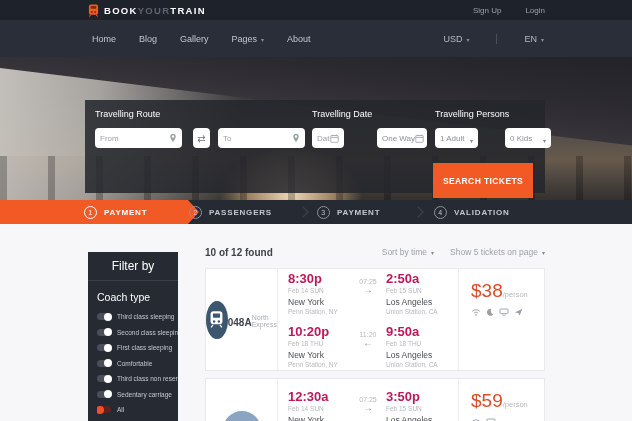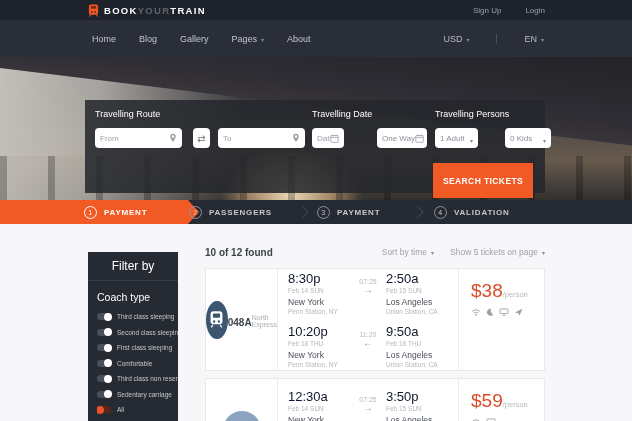--- a/index.html
+++ b/index.html
@@ -89,21 +89,21 @@
     align-items:center; justify-content:center; }
   .tcirc { width:38px; height:38px; border-radius:50%; display:flex; align-items:center; justify-content:center; }
   .tcirc.navy { background:#3d566f; } .navy .cut { fill:#3d566f; }
   .tcirc.blue { background:#8aa4c2; } .blue .cut { fill:#8aa4c2; }
   .tid { font-size:10px; font-weight:bold; color:#3e434c; margin-top:5px; }
   .tname { font-size:7px; color:#a8adb4; margin-top:2px; }
   .legs { flex:1; display:flex; flex-direction:column; justify-content:center; gap:9px; padding:6px 10px; }
   .leg { display:flex; }
   .ep { width:62px; }
   .ep.arr { width:62px; }
-  .ep .t { font-size:13px; font-weight:normal; color:#0f172a; }
+  .ep .t { font-size:13px; font-weight:bold; color:#be185d; }
   .ep .d { font-size:6.5px; color:#b4b8be; margin-top:1px; }
   .ep .c { font-size:8.5px; color:#4a4f58; margin-top:3px; }
   .ep .s { font-size:6.5px; color:#b4b8be; margin-top:1px; }
   .dur { width:36px; text-align:center; padding-top:7px; }
   .dur .dn { font-size:7px; color:#b4b8be; }
   .dur .da { font-size:10px; color:#8a9099; line-height:9px; }
   .pcell { width:86px; flex:none; border-left:1px solid #eceded; padding:11px 0 0 12px; }
   .price { font-size:19px; color:#d94e28; }
   .per { font-size:7.5px; color:#b4b8be; }
   .ams { display:flex; gap:5px; margin-top:6px; align-items:center; }

